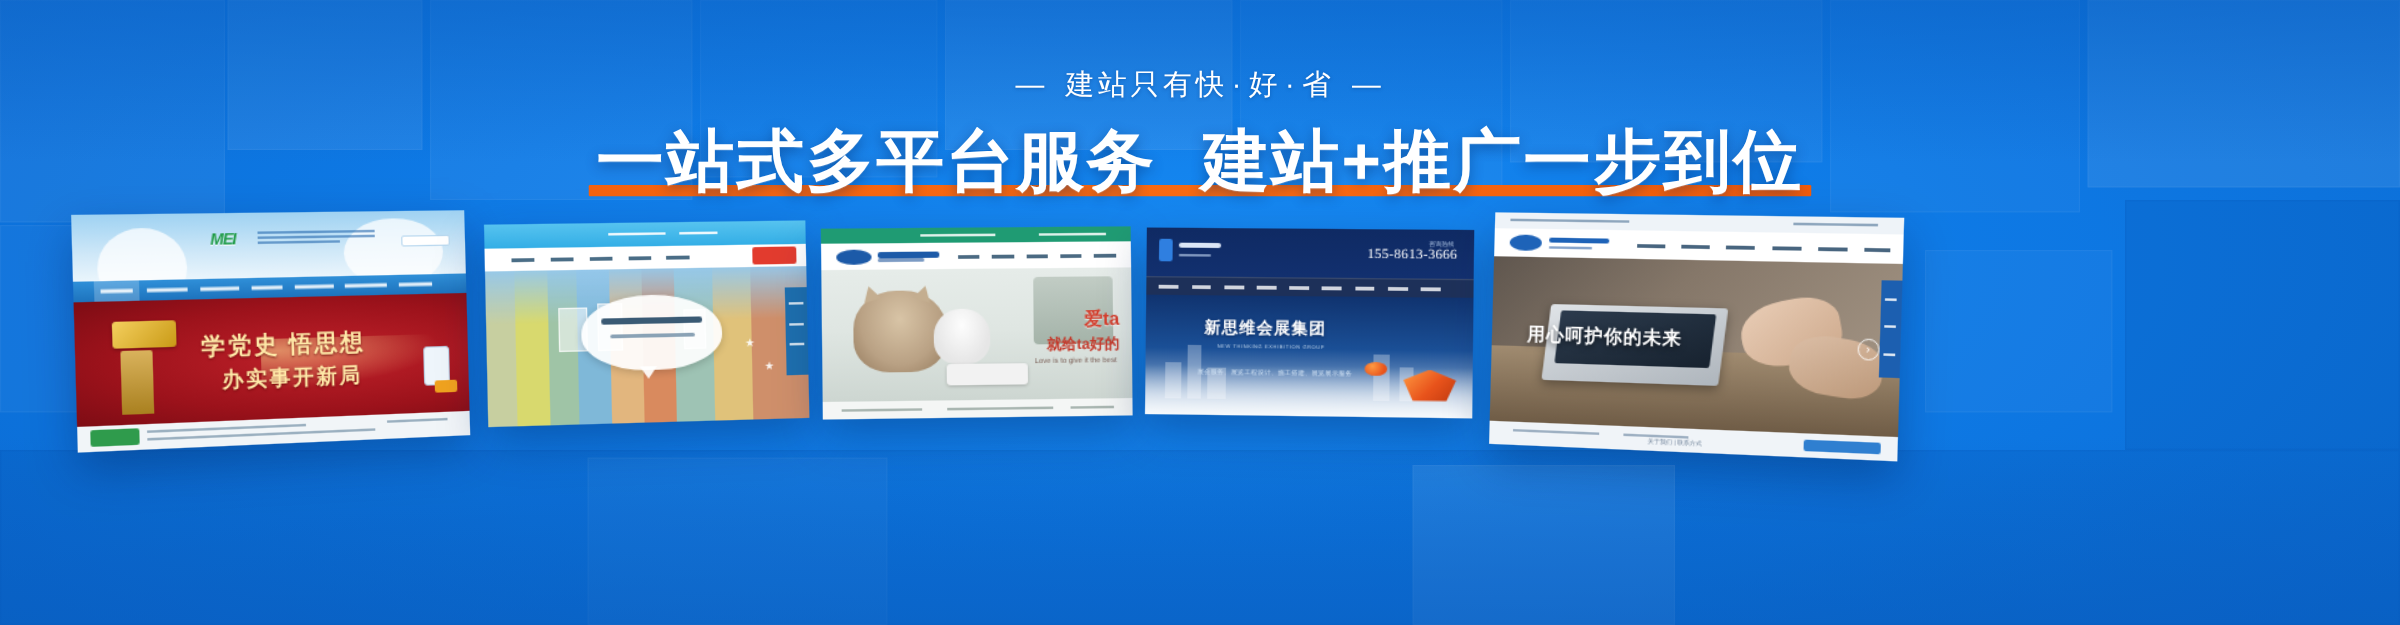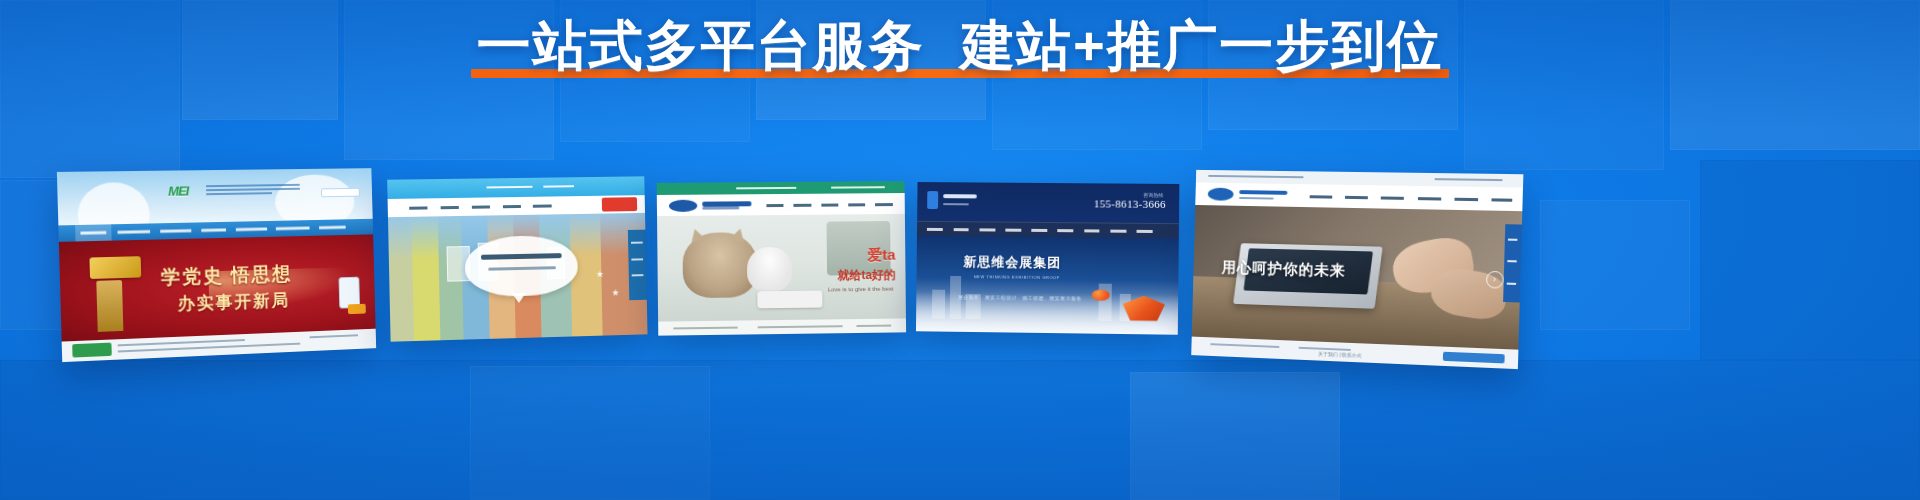--- a/index.html
+++ b/index.html
@@ -51,21 +51,20 @@
     text-shadow:0 1px 3px rgba(0,40,100,.35);
     white-space:nowrap;
   }
   .tagline .dash { display:inline-block; padding:0 14px; font-weight:300; }
   .tagline .dot  { display:inline-block; padding:0 3px; }
 
   .headline-row {
     position:relative;
     display:inline-block;
     margin-top:20px;
-    font-family:Liberation Mono, monospace;
   }
   .headline {
     position:relative;
     font-size:54px;
     font-weight:bold;
     color:#ffffff;
     letter-spacing:2px;
     line-height:1.12;
     white-space:nowrap;
     text-shadow:0 3px 10px rgba(0,35,95,.45), 0 1px 0 rgba(255,255,255,.25);
@@ -320,20 +319,23 @@
   <div class="ghost c" style="left:1464px;top:0px;   width:200px; height:170px;"></div>
   <div class="ghost b" style="left:1670px;top:0px;   width:250px; height:150px;"></div>
   <div class="ghost d" style="left:1700px;top:160px; width:220px; height:200px;"></div>
   <div class="ghost c" style="left:1540px;top:200px; width:150px; height:130px;"></div>
   <div class="ghost d" style="left:0px;   top:360px; width:1920px;height:140px;"></div>
   <div class="ghost c" style="left:470px; top:366px; width:240px; height:134px;"></div>
   <div class="ghost b" style="left:1130px;top:372px; width:210px; height:128px;"></div>
   <div class="bg-wash"></div>
 
   <div class="headline-wrap">
+    <div class="tagline">
+      <span class="dash">—</span><span>建站只有快</span><span class="dot">·</span><span>好</span><span class="dot">·</span><span>省</span><span class="dash">—</span>
+    </div>
 
     <div class="headline-row">
       <div class="underline"></div>
       <div class="headline"><span>一站式多平台服务</span><span class="gap"></span><span>建站+推广一步到位</span></div>
     </div>
   </div>
 
   <div class="strip">
 
     <div class="card" id="card1">

